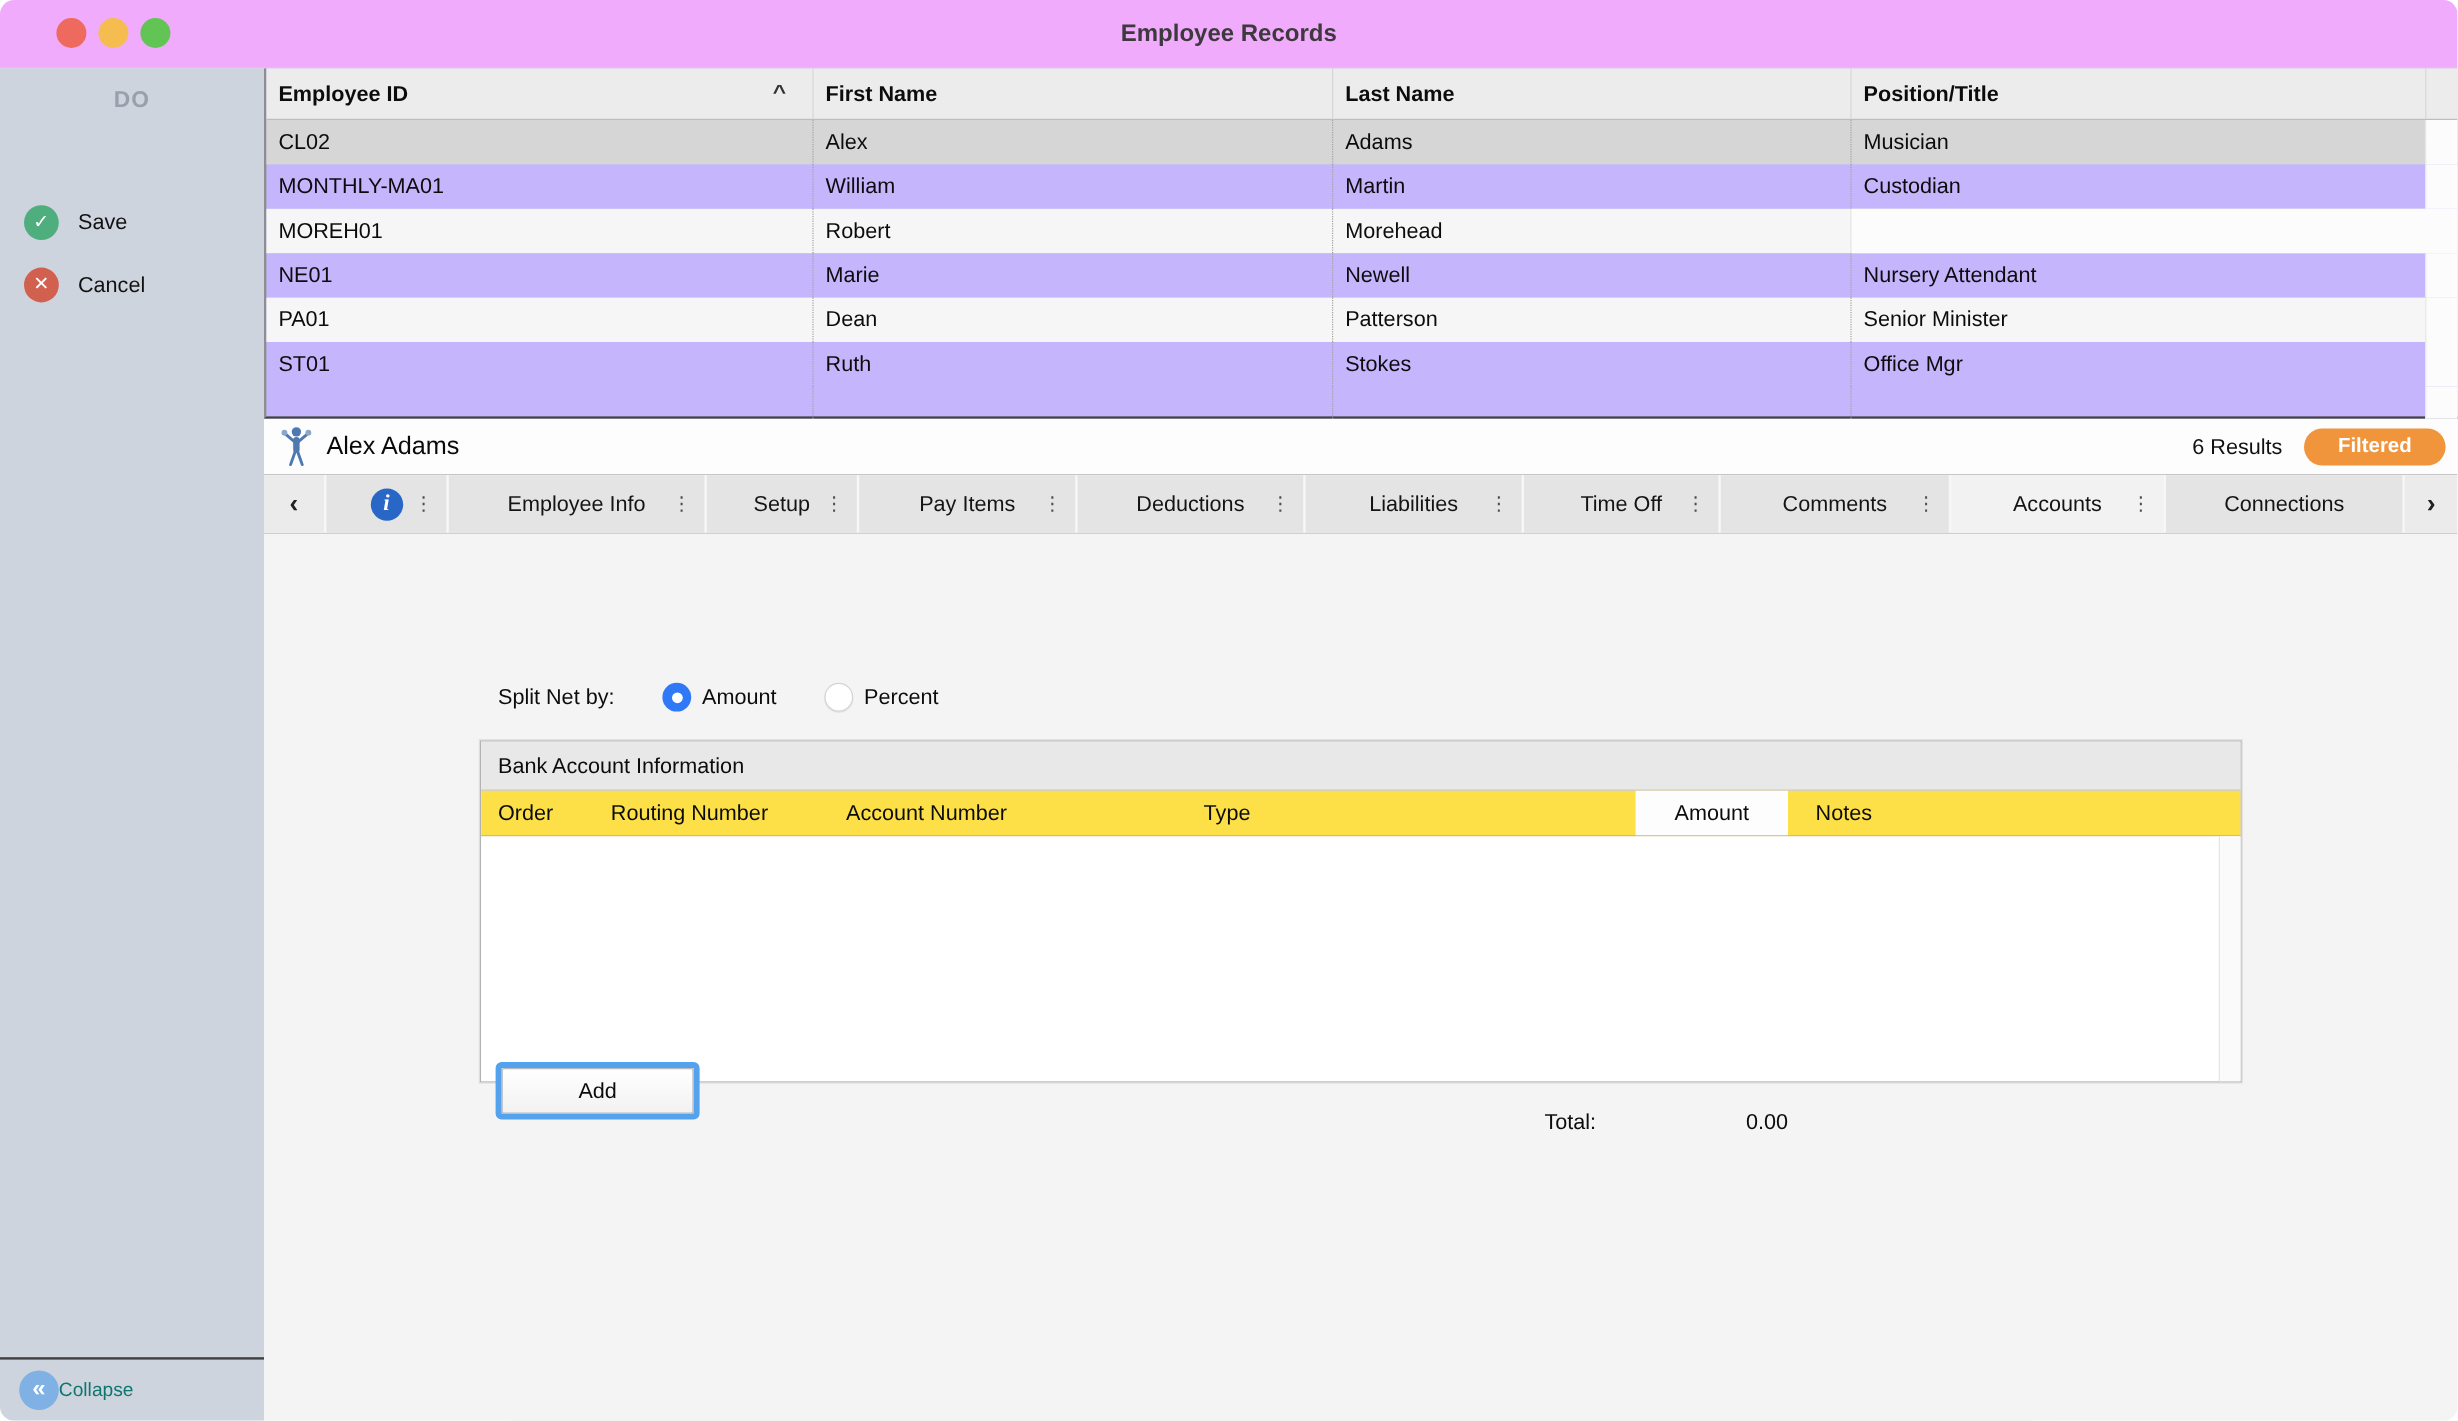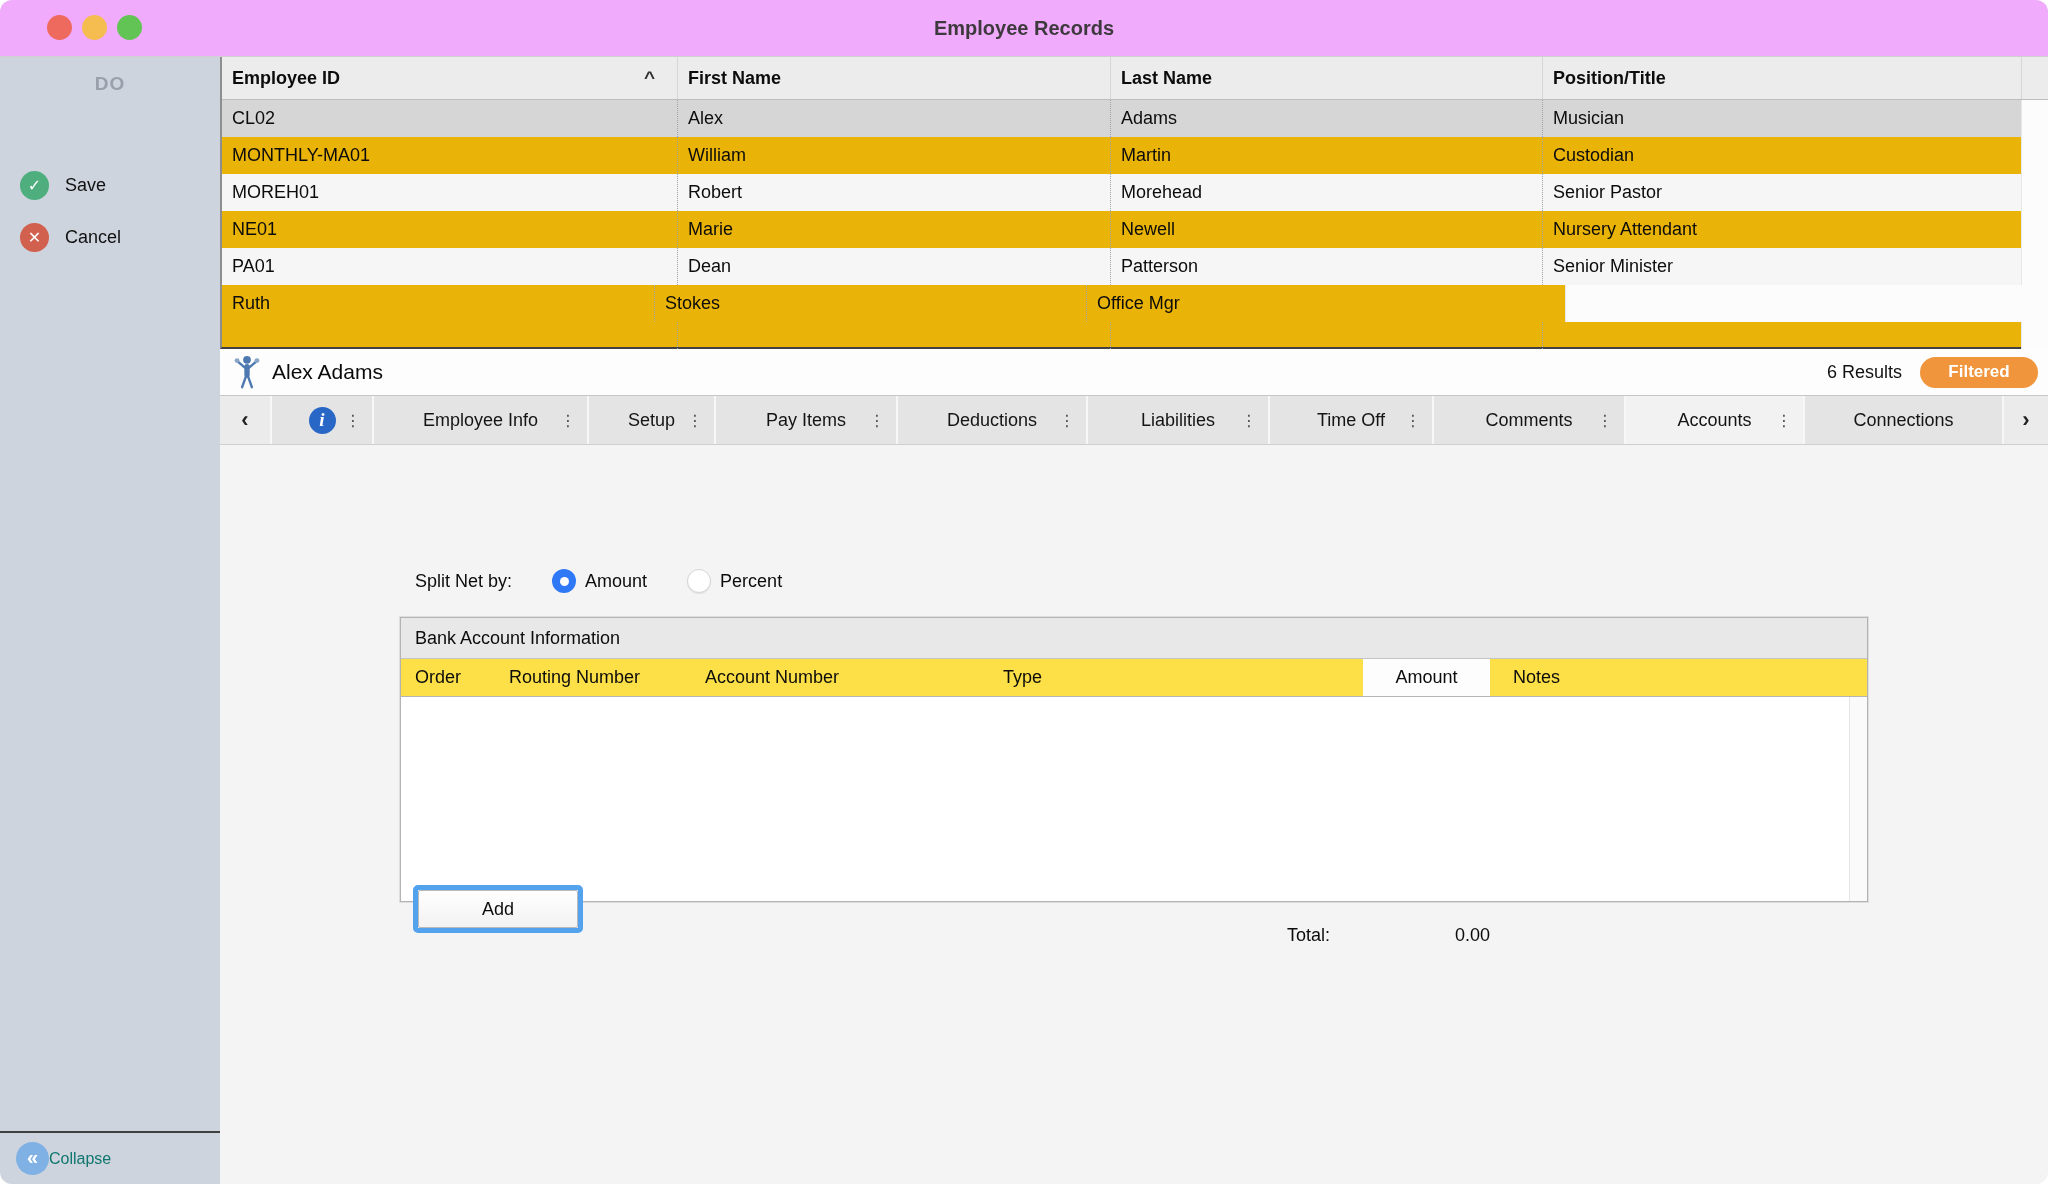--- a/index.html
+++ b/index.html
@@ -21,21 +21,21 @@
   .side-action { position:absolute; left:0; width:220px; height:40px; display:flex; align-items:center; cursor:default; }
   .side-action .icn { width:29px; height:29px; border-radius:50%; margin-left:20px; display:flex; align-items:center; justify-content:center; color:#fff; font-size:16px; font-weight:bold; }
   .icn-save { background:#4fae7e; }
   .icn-cancel { background:#d2604e; }
   .side-action .lbl { margin-left:16px; font-size:18px; color:#111; }
   .collapse-bar { position:absolute; left:0; top:1131px; width:220px; height:53px; background:#ced4de; border-top:2px solid #3f3f3f; display:flex; align-items:center; }
   .collapse-icn { width:33px; height:33px; border-radius:50%; background:#7fb1e4; color:#fff; font-size:20px; font-weight:bold; display:flex; align-items:center; justify-content:center; margin-left:16px; padding-bottom:2px; }
   .collapse-lbl { font-size:16px; color:#0f766e; }
 
   
-  .emp-table { position:absolute; left:220px; top:57px; width:1828px; height:292px; background:#eab308; border-left:2px solid #8e8e8e; border-bottom:2px solid #414141; }
+  .emp-table { position:absolute; left:220px; top:57px; width:1828px; height:292px; background:#c4b5fd; border-left:2px solid #8e8e8e; border-bottom:2px solid #414141; }
   .emp-head { display:flex; height:43px; background:#ececec; border-bottom:1px solid #bdbdbd; }
   .emp-head .hc { display:flex; align-items:center; padding-left:10px; font-size:18px; font-weight:bold; color:#0c0c0c; border-right:1px solid #d6d6d6; }
   .hc1 { width:456px; justify-content:space-between; padding-right:22px; }
   .hc2 { width:433px; } .hc3 { width:432px; } .hc4 { width:479px; }
   .hcorner { flex:1; border-right:none !important; }
   .sort-glyph { font-size:19px; font-weight:bold; color:#333; transform:scaleY(0.9); }
   .emp-row { display:flex; height:37px; }
   .emp-row .c { display:flex; align-items:center; padding-left:10px; font-size:18px; color:#0c0c0c; border-right:1px dotted #a3a3a3; overflow:hidden; white-space:nowrap; }
   .c1 { width:456px; } .c2 { width:433px; } .c3 { width:432px; } .c4 { width:479px; }
   .cscroll { flex:1; border-right:none !important; background:#fcfcfc; border-left:1px solid #e8e8e8; margin-left:-1px; }
@@ -142,38 +142,38 @@
       <div class="c c1">MONTHLY-MA01</div>
       <div class="c c2">William</div>
       <div class="c c3">Martin</div>
       <div class="c c4">Custodian</div>
       <div class="c cscroll"></div>
     </div>
     <div class="emp-row row-alt">
       <div class="c c1">MOREH01</div>
       <div class="c c2">Robert</div>
       <div class="c c3">Morehead</div>
-      <div class="c c4">Senior Pastor</div>
       <div class="c cscroll"></div>
     </div>
     <div class="emp-row">
       <div class="c c1">NE01</div>
       <div class="c c2">Marie</div>
       <div class="c c3">Newell</div>
       <div class="c c4">Nursery Attendant</div>
       <div class="c cscroll"></div>
     </div>
     <div class="emp-row row-alt">
       <div class="c c1">PA01</div>
       <div class="c c2">Dean</div>
       <div class="c c3">Patterson</div>
       <div class="c c4">Senior Minister</div>
       <div class="c cscroll"></div>
     </div>
     <div class="emp-row">
+      <div class="c c1">ST01</div>
       <div class="c c2">Ruth</div>
       <div class="c c3">Stokes</div>
       <div class="c c4">Office Mgr</div>
       <div class="c cscroll"></div>
     </div>
     <div class="emp-row emp-filler">
       <div class="c c1"></div>
       <div class="c c2"></div>
       <div class="c c3"></div>
       <div class="c c4"></div>

